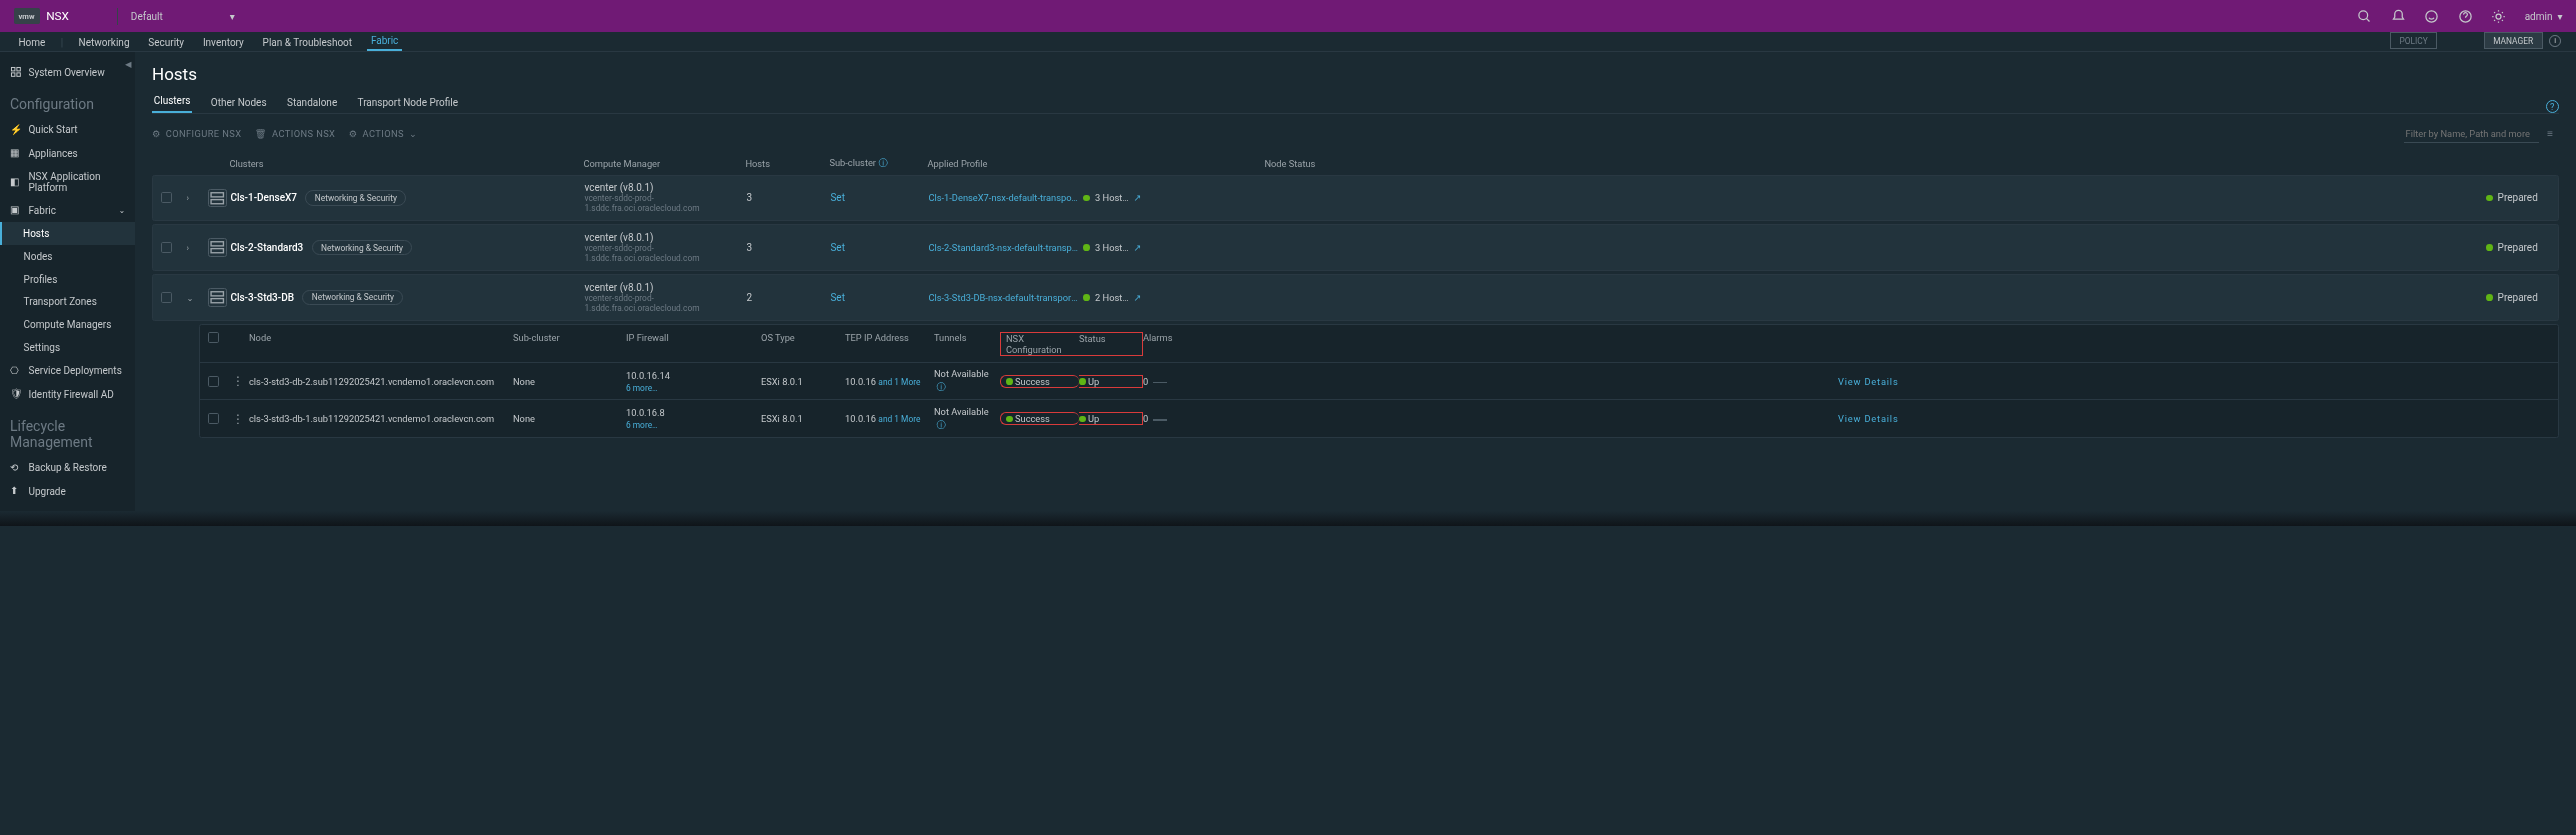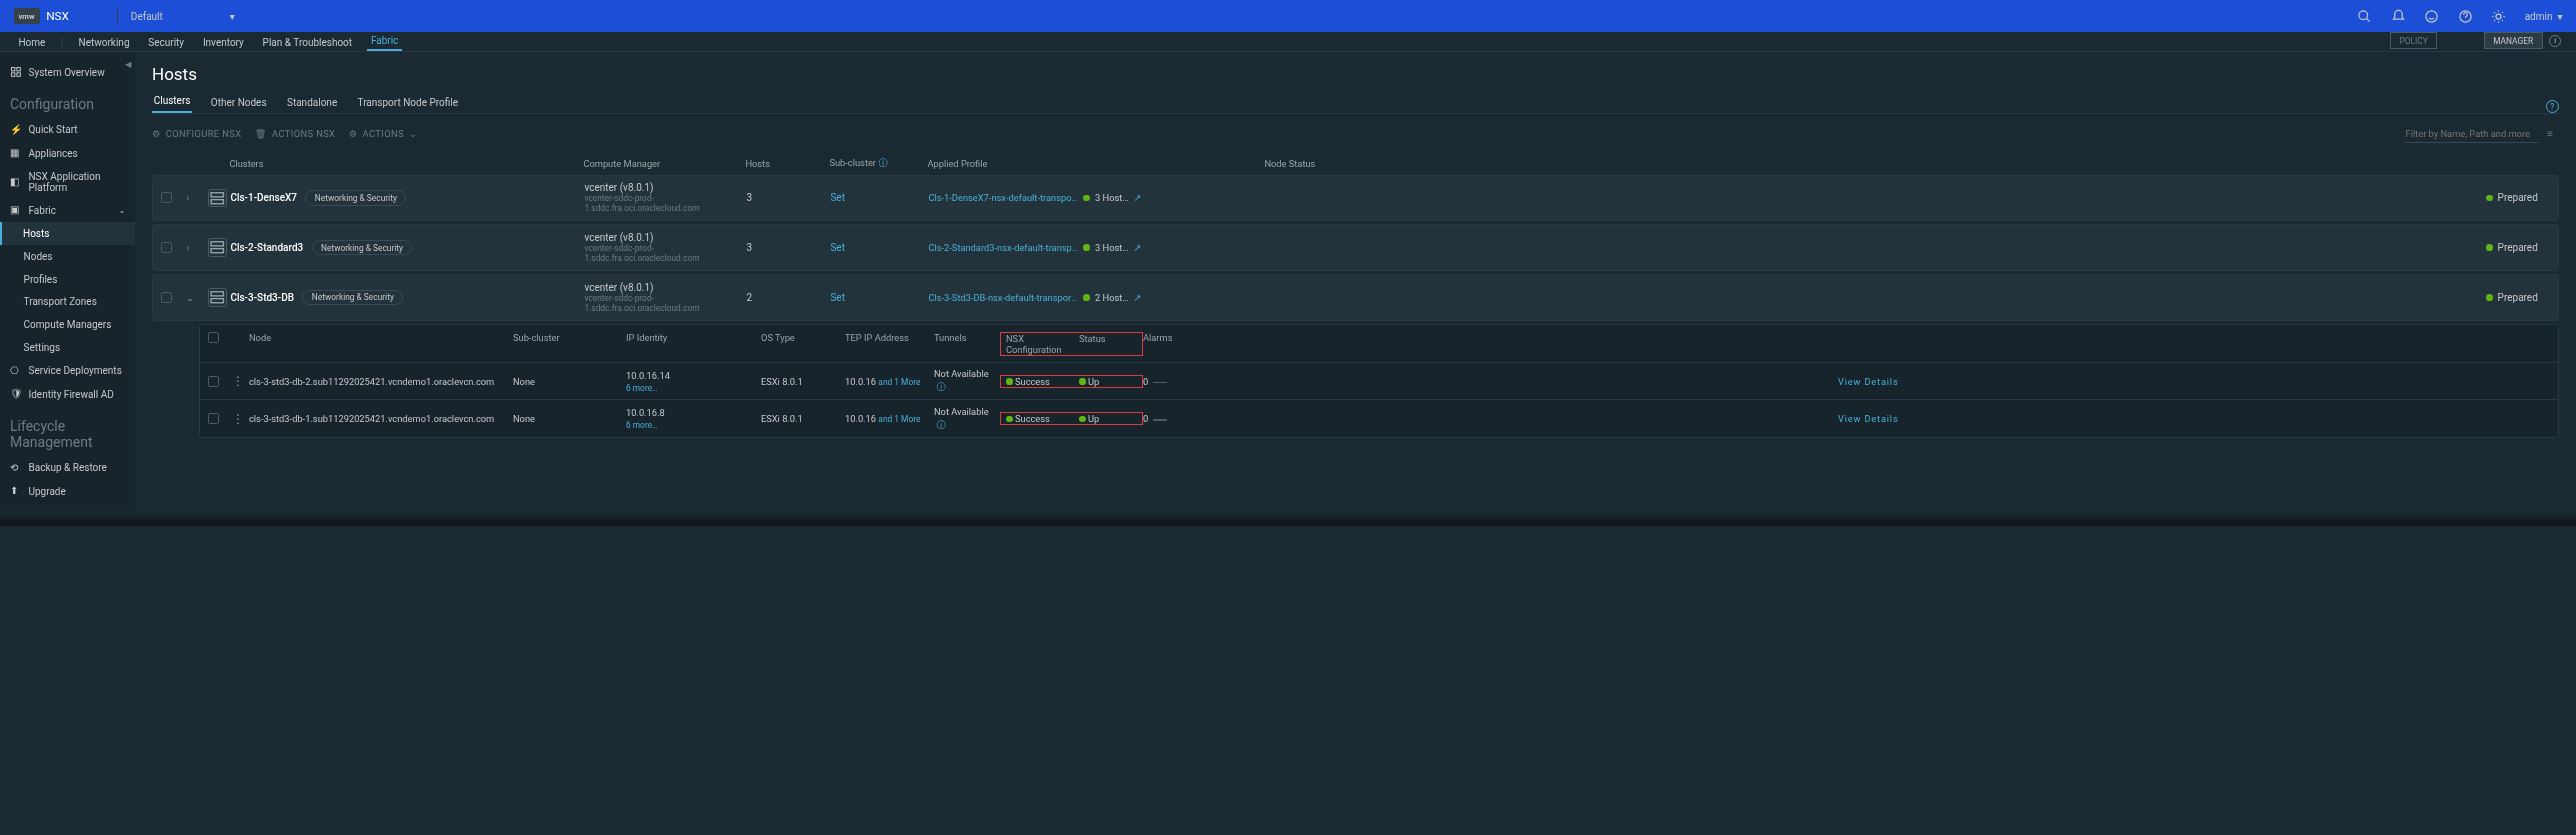--- a/index.html
+++ b/index.html
@@ -1,20 +1,20 @@
 <!DOCTYPE html>
 <html style="font-size:13.5px"><head>
 <meta charset="utf-8">
 <style>
 * { margin:0; padding:0; box-sizing:border-box; font-family:-apple-system,BlinkMacSystemFont,"Segoe UI",Roboto,sans-serif; }
 body { background:#0f1419; color:#c5c9cc; font-size:10px; overflow-x:auto; }
 .app { width:2576px; min-height:836px; background:#1b2a32; position:relative; }
 
 
-.topbar { height:32px; background:#1d4ed8; display:flex; align-items:center; padding:0 13.5px; }
+.topbar { height:32px; background:#701a75; display:flex; align-items:center; padding:0 13.5px; }
 .logo-box { display:flex; align-items:center; gap:6.7px; }
 .vmw-logo { background:#364249; color:#c5c9cc; padding:3.4px 5px; border-radius:1.7px; font-size:7.6px; font-weight:bold; }
 .nsx-text { color:#fff; font-size:11.8px; margin-right:34px; }
 .divider-v { width:0.8px; height:17px; background:#364249; margin:0 13.5px; }
 .env-select { color:#c5c9cc; font-size:10px; display:flex; align-items:center; gap:67px; cursor:pointer; }
 .topbar-right { margin-left:auto; display:flex; align-items:center; gap:18.5px; }
 .icon-btn { width:15px; height:15px; color:#c5c9cc; cursor:pointer; display:flex; align-items:center; justify-content:center; }
 .admin-label { color:#c5c9cc; font-size:10px; display:flex; align-items:center; gap:5px; }
 
 
@@ -97,21 +97,21 @@
 .ic-ip { width:135px; }
 .ic-os { width:84px; }
 .ic-tep { width:89px; }
 .ic-tun { width:66px; }
 .ic-nsxc { width:79px; border:1.7px solid #d93b3b; border-right:none; padding-left:5px; }
 .ic-status { width:64px; border:1.7px solid #d93b3b; border-left:none; }
 .ic-alarm { width:44px; }
 .ic-view { flex:1; }
 .inner-row { display:flex; align-items:center; padding:5px 8.4px; font-size:9.3px; border-bottom:0.8px solid #293842; min-height:37px; }
 .inner-row:last-child { border-bottom:none; }
-.highlight-box { border-left:1.7px solid #d93b3b; border-right:none; padding-left:5px; }
+.highlight-box { border-left:1.7px solid #d93b3b; border-right:none; padding-left:5px;border-radius:6px; }
 .highlight-box2 { border-right:1.7px solid #d93b3b; }
 .more-link { color:#49afd9; font-size:8.4px; cursor:pointer; }
 .tunnel-box { display:flex; flex-direction:column; gap:1.7px; }
 .view-link { color:#49afd9; letter-spacing:0.8px; font-size:9.3px; cursor:pointer; }
 .alarm-bar { display:inline-block; width:13.5px; height:1.7px; background:#4b5a64; vertical-align:middle; margin-left:5px; }
 .dot-menu { color:#9aa3a9; cursor:pointer; font-size:11.8px; }
 .infoc { color:#49afd9; font-size:9.3px; margin-left:2.5px; }
 .torn { height:15px; background:linear-gradient(#1b2a32,#0f1419); }
 
 svg { width:100%; height:100%; }
@@ -426,21 +426,21 @@
             </div>
   </div>
           <div class="inner-wrap">
             <div class="inner-head">
       <div class="ic-chk">
                 <div class="chk"></div>
               </div>
       <div class="ic-act"></div>
       <div class="ic-node">Node</div>
       <div class="ic-sub">Sub-cluster</div>
-      <div class="ic-ip">IP Identity</div>
+      <div class="ic-ip">IP Firewall</div>
       <div class="ic-os">OS Type</div>
       <div class="ic-tep">TEP IP Address</div>
       <div class="ic-tun">Tunnels</div>
       <div class="ic-nsxc">NSX Configuration</div>
       <div class="ic-status">Status</div>
       <div class="ic-alarm">Alarms</div>
       <div class="ic-view"></div>
     </div>
             <div class="inner-row">
         <div class="ic-chk">

